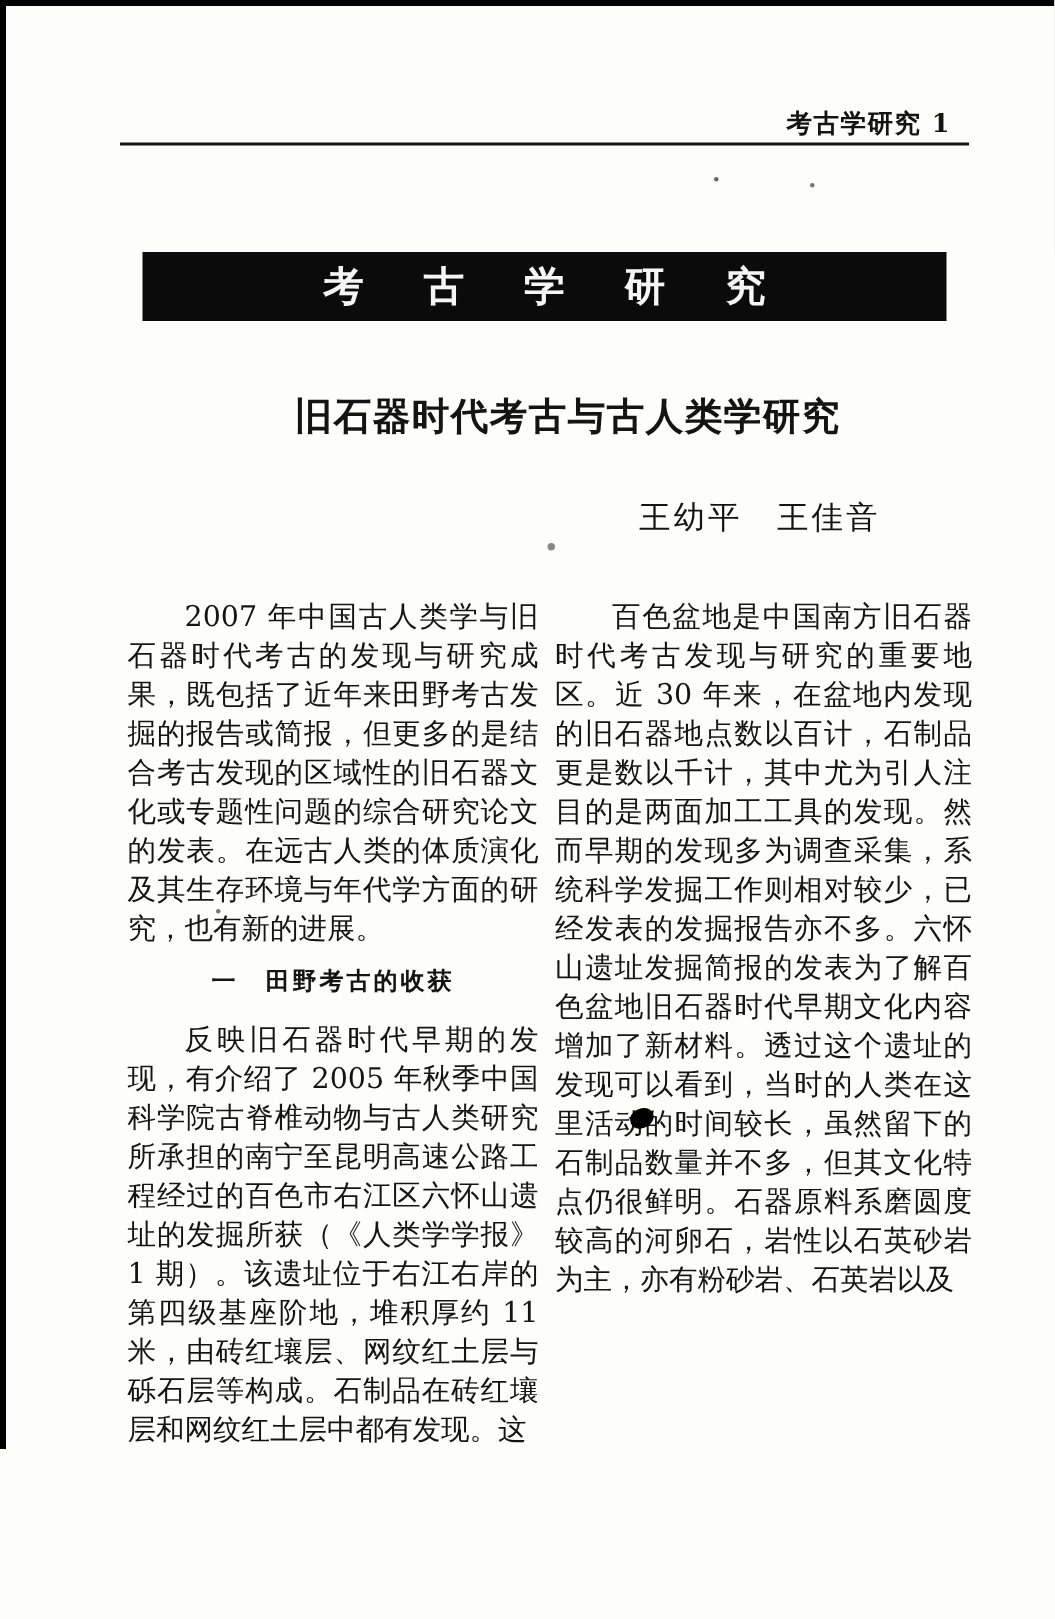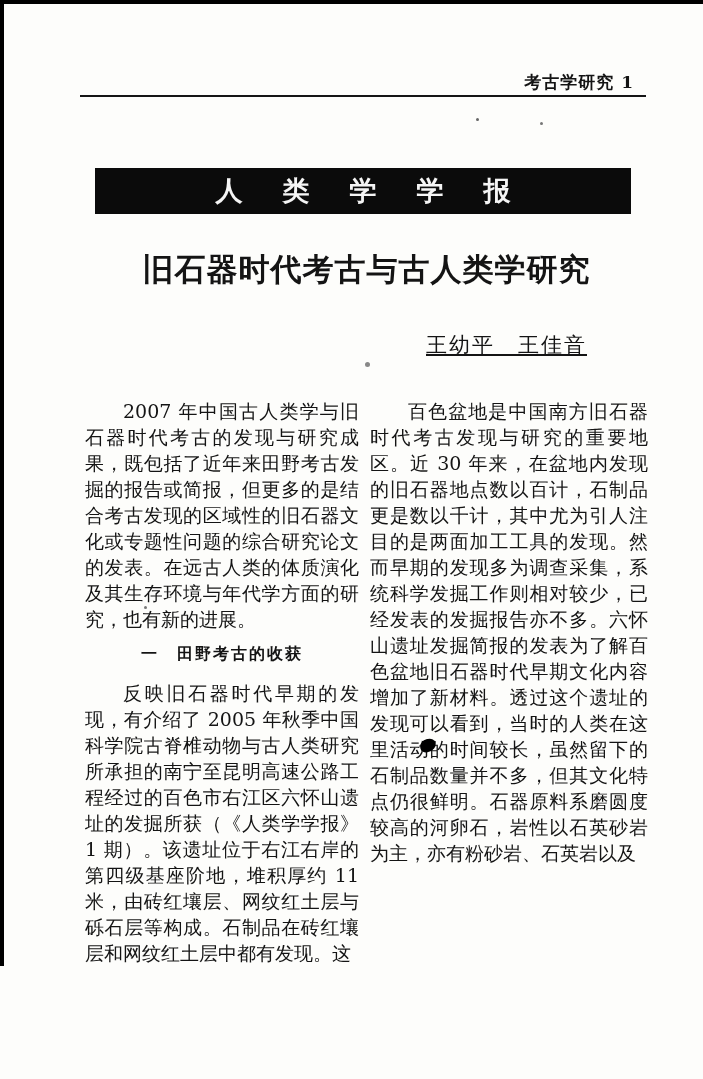--- a/index.html
+++ b/index.html
@@ -48,30 +48,29 @@
     width: 536px; height: 46px; background: #0b0b0b;
     display: flex; align-items: center; justify-content: center;
   }
   .section-banner span {
     color: #f5f5f5; font-size: 27px; font-weight: bold;
     letter-spacing: 40px; margin-right: -40px; white-space: nowrap;
   }
   
   .article-title {
     position: absolute; top: 249px; left: 85px; width: 563px;
-    margin: 0; text-align: center;
-    font-size: 31px; font-weight: bold; letter-spacing: 1px;
+    margin: 12px; text-align: center;
+    font-size: 25px; font-weight: bold; letter-spacing: 1px;
     white-space: nowrap;
   }
   
   .authors {
     position: absolute; top: 331px; left: 85px; width: 502px;
     text-align: right; font-size: 21px; letter-spacing: 2px;
     white-space: nowrap;
-    text-decoration: underline;
   }
   
   .columns {
     position: absolute; top: 398px; left: 85px; width: 563px;
     display: flex; gap: 11px;
   }
   .col {
     font-size: 19px; line-height: 26px;
     text-align: justify;
   }
@@ -99,21 +98,21 @@
   <div class="scan-edge-top"></div>
   <div class="scan-edge-left"></div>
   <div class="specks"></div>
 
   <div class="running-header">
     <span>考古学研究 1</span>
   </div>
   <div class="header-rule"></div>
 
   <div class="section-banner">
-    <span>人类学学报</span>
+    <span>考古学研究</span>
   </div>
 
   <h1 class="article-title">旧石器时代考古与古人类学研究</h1>
 
   <div class="authors">王幼平　王佳音</div>
 
   <div class="columns">
     <div class="col col-left">
       <p class="para indent">2007 年中国古人类学与旧石器时代考古的发现与研究成果，既包括了近年来田野考古发掘的报告或简报，但更多的是结合考古发现的区域性的旧石器文化或专题性问题的综合研究论文的发表。在远古人类的体质演化及其生存环境与年代学方面的研究，也有新的进展。</p>
       <h2 class="sec-heading">一　田野考古的收获</h2>

